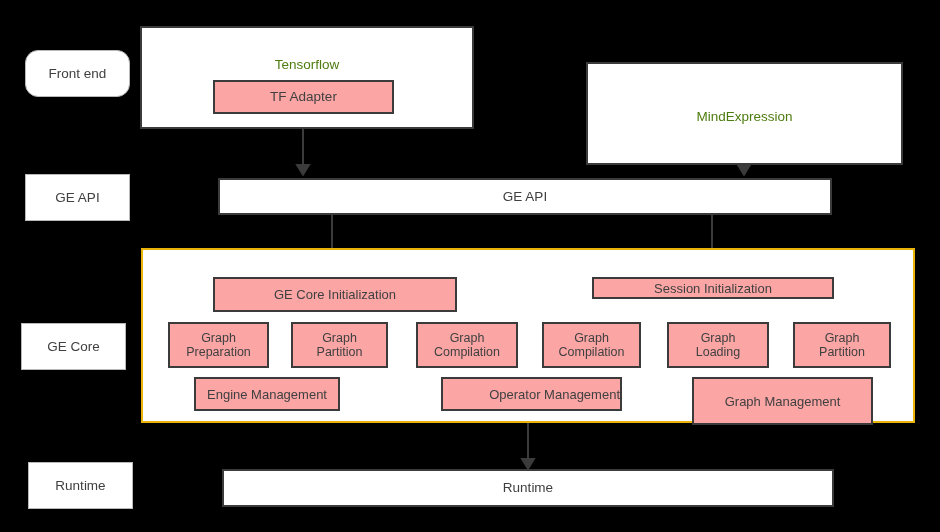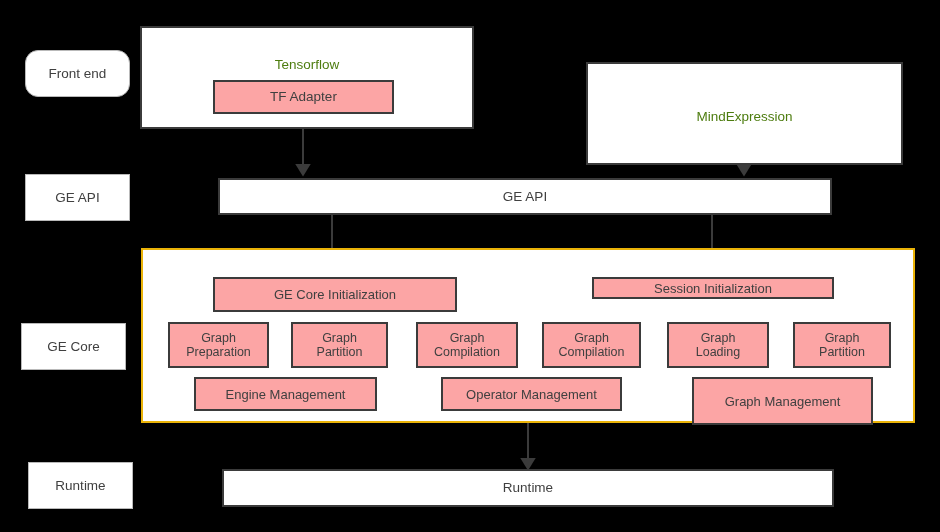--- a/index.html
+++ b/index.html
@@ -169,24 +169,24 @@
     </div>
     <div class="inner-box cell" style="left:524px; top:72px; width:102px; height:46px; flex-direction:column;">
       <span>Graph</span>
       <span>Loading</span>
     </div>
     <div class="inner-box cell" style="left:650px; top:72px; width:98px; height:46px; flex-direction:column;">
       <span>Graph</span>
       <span>Partition</span>
     </div>
 
-    <div class="inner-box cell-wide" style="left:51px; top:127px; width:183px; height:34px;">
+    <div class="inner-box cell-wide" style="left:51px; top:127px; width:146px; height:34px;">
       <span>Engine Management</span>
     </div>
-    <div class="inner-box cell-wide" style="left:298px; top:127px; width:181px; height:34px;">
+    <div class="inner-box cell-wide" style="left:298px; top:127px; width:181px; height:34px;justify-content:flex-end;">
       <span>Operator Management</span>
     </div>
     <div class="inner-box cell-wide" style="left:549px; top:127px; width:181px; height:48px;">
       <span>Graph Management</span>
     </div>
   </div>
 
   <div class="box bar" style="left:222px; top:469px; width:612px; height:38px;">
     <span>Runtime</span>
   </div>

